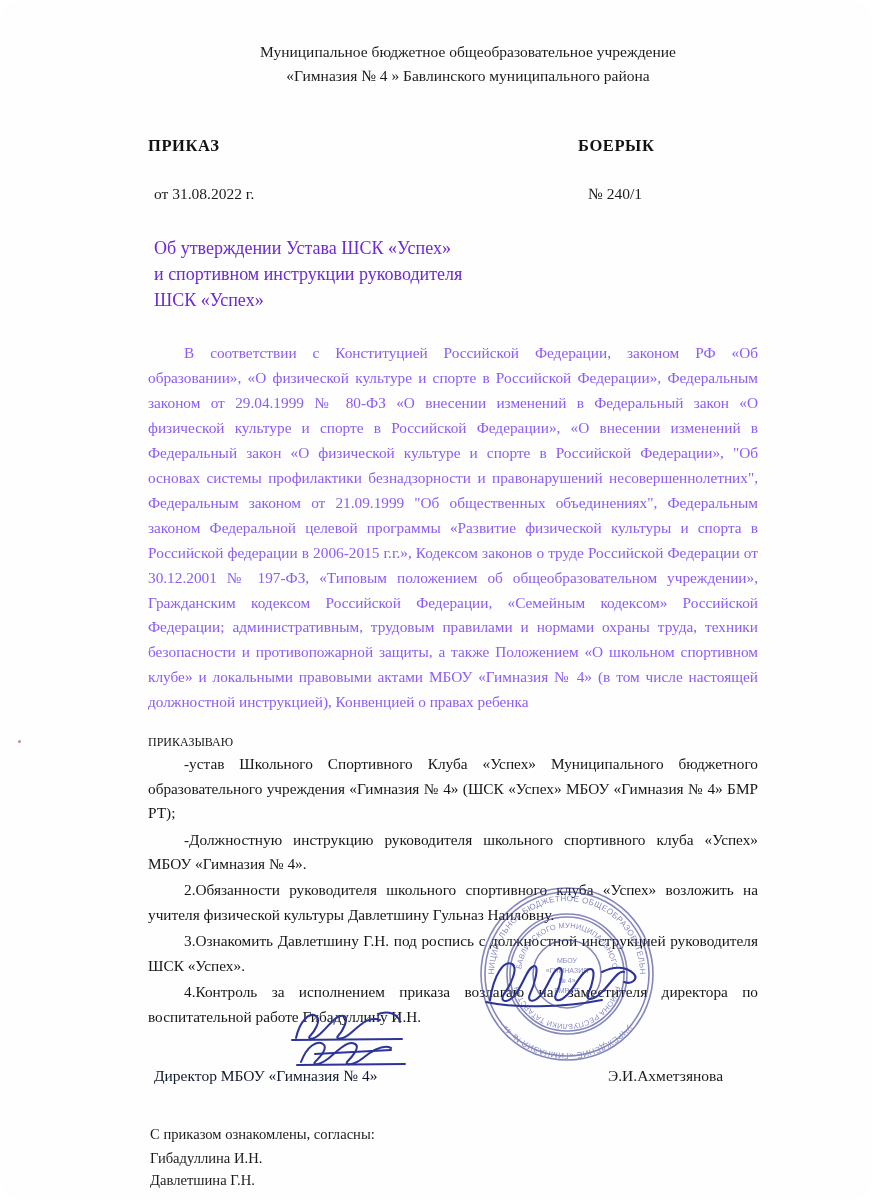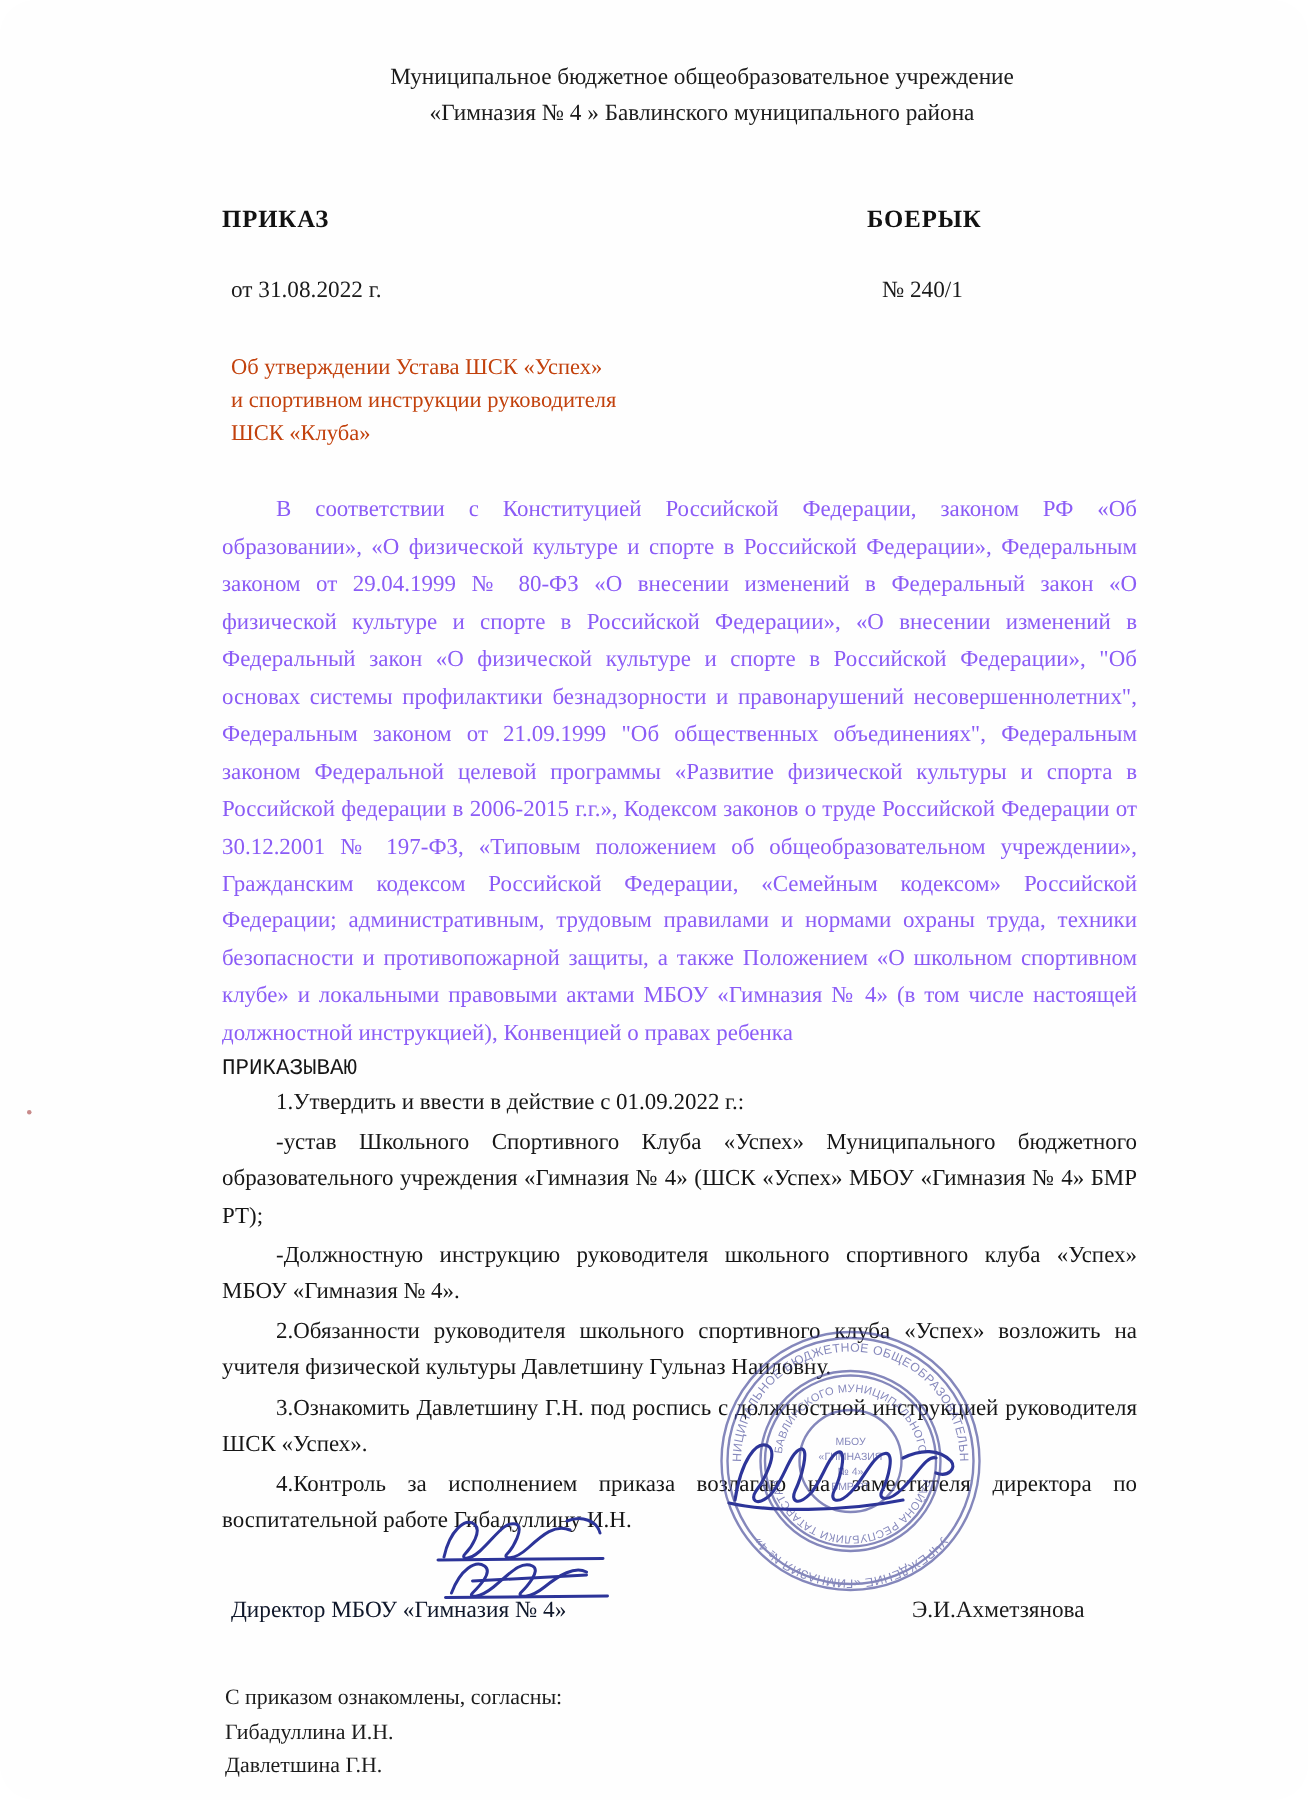--- a/index.html
+++ b/index.html
@@ -80,38 +80,37 @@
   .num-right {
     position: absolute;
     left: 440px;
     top: 0;
     font-size: 15.5px;
     color: #1b1b1b;
   }
   .subject {
     margin-top: 26px;
     margin-left: 6px;
-    font-size: 15px;
+    font-size: 18px;
     line-height: 1.45;
-    color: #c2410c;
+    color: #6d28d9;
   }
   .body-para {
     margin-top: 28px;
     font-size: 15.3px;
     line-height: 1.63;
     text-align: justify;
     text-indent: 36px;
     color: #8b5cf6;
     hyphens: none;
   }
   .prikazyvayu {
-    margin-top: 2px;
-    font-size: 15px;
+    margin-top: 20px;
+    font-size: 12px;
     color: #161616;
-    font-family: Liberation Mono, monospace;
   }
   .item {
     font-size: 15.3px;
     line-height: 1.6;
     text-align: justify;
     text-indent: 36px;
     color: #161616;
     margin-top: 2px;
   }
   .sign-row {
@@ -195,28 +194,27 @@
       </div>
 
       <div class="date-row">
         <div class="date-left">от 31.08.2022 г.</div>
         <div class="num-right">№ 240/1</div>
       </div>
 
       <div class="subject">
         <div>Об утверждении Устава ШСК «Успех»</div>
         <div>и спортивном инструкции руководителя</div>
-        <div>ШСК «Клуба»</div>
+        <div>ШСК «Успех»</div>
       </div>
 
       <div class="body-para">В  соответствии  с  Конституцией  Российской  Федерации,  законом  РФ  «Об образовании», «О физической культуре и спорте в Российской Федерации», Федеральным законом  от  29.04.1999  №  80-ФЗ  «О  внесении  изменений  в  Федеральный  закон  «О физической  культуре  и  спорте  в  Российской  Федерации»,  «О  внесении  изменений  в Федеральный  закон  «О  физической  культуре  и  спорте  в  Российской  Федерации»,  "Об основах системы профилактики безнадзорности и правонарушений несовершеннолетних", Федеральным  законом  от  21.09.1999  "Об  общественных  объединениях",  Федеральным законом  Федеральной  целевой  программы  «Развитие  физической  культуры  и  спорта  в Российской федерации в 2006-2015 г.г.», Кодексом законов о труде Российской Федерации от  30.12.2001  №  197-ФЗ,  «Типовым  положением  об  общеобразовательном  учреждении», Гражданским  кодексом  Российской  Федерации,  «Семейным  кодексом»  Российской Федерации; административным,  трудовым правилами и нормами  охраны труда, техники безопасности и противопожарной защиты, а также Положением «О школьном спортивном клубе» и локальными  правовыми актами МБОУ «Гимназия № 4» (в том числе настоящей должностной инструкцией), Конвенцией о правах ребенка</div>
 
       <div class="prikazyvayu">ПРИКАЗЫВАЮ</div>
 
-      <div class="item">1.Утвердить и ввести в действие с 01.09.2022 г.:</div>
       <div class="item">-устав  Школьного  Спортивного  Клуба  «Успех»  Муниципального  бюджетного образовательного  учреждения  «Гимназия  №  4»  (ШСК  «Успех»  МБОУ  «Гимназия  №  4» БМР РТ);</div>
       <div class="item">-Должностную  инструкцию  руководителя  школьного  спортивного  клуба  «Успех» МБОУ «Гимназия № 4».</div>
       <div class="item">2.Обязанности  руководителя  школьного  спортивного  клуба  «Успех»  возложить  на учителя физической культуры Давлетшину Гульназ Наиловну.</div>
       <div class="item">3.Ознакомить  Давлетшину  Г.Н.  под  роспись  с  должностной  инструкцией руководителя ШСК «Успех».</div>
       <div class="item">4.Контроль  за  исполнением  приказа  возлагаю  на  заместителя  директора  по воспитательной работе Гибадуллину И.Н.</div>
 
       <div class="sign-row">
         <div class="sign-left">Директор МБОУ «Гимназия № 4»</div>
         <div class="sign-right">Э.И.Ахметзянова</div>
       </div>

